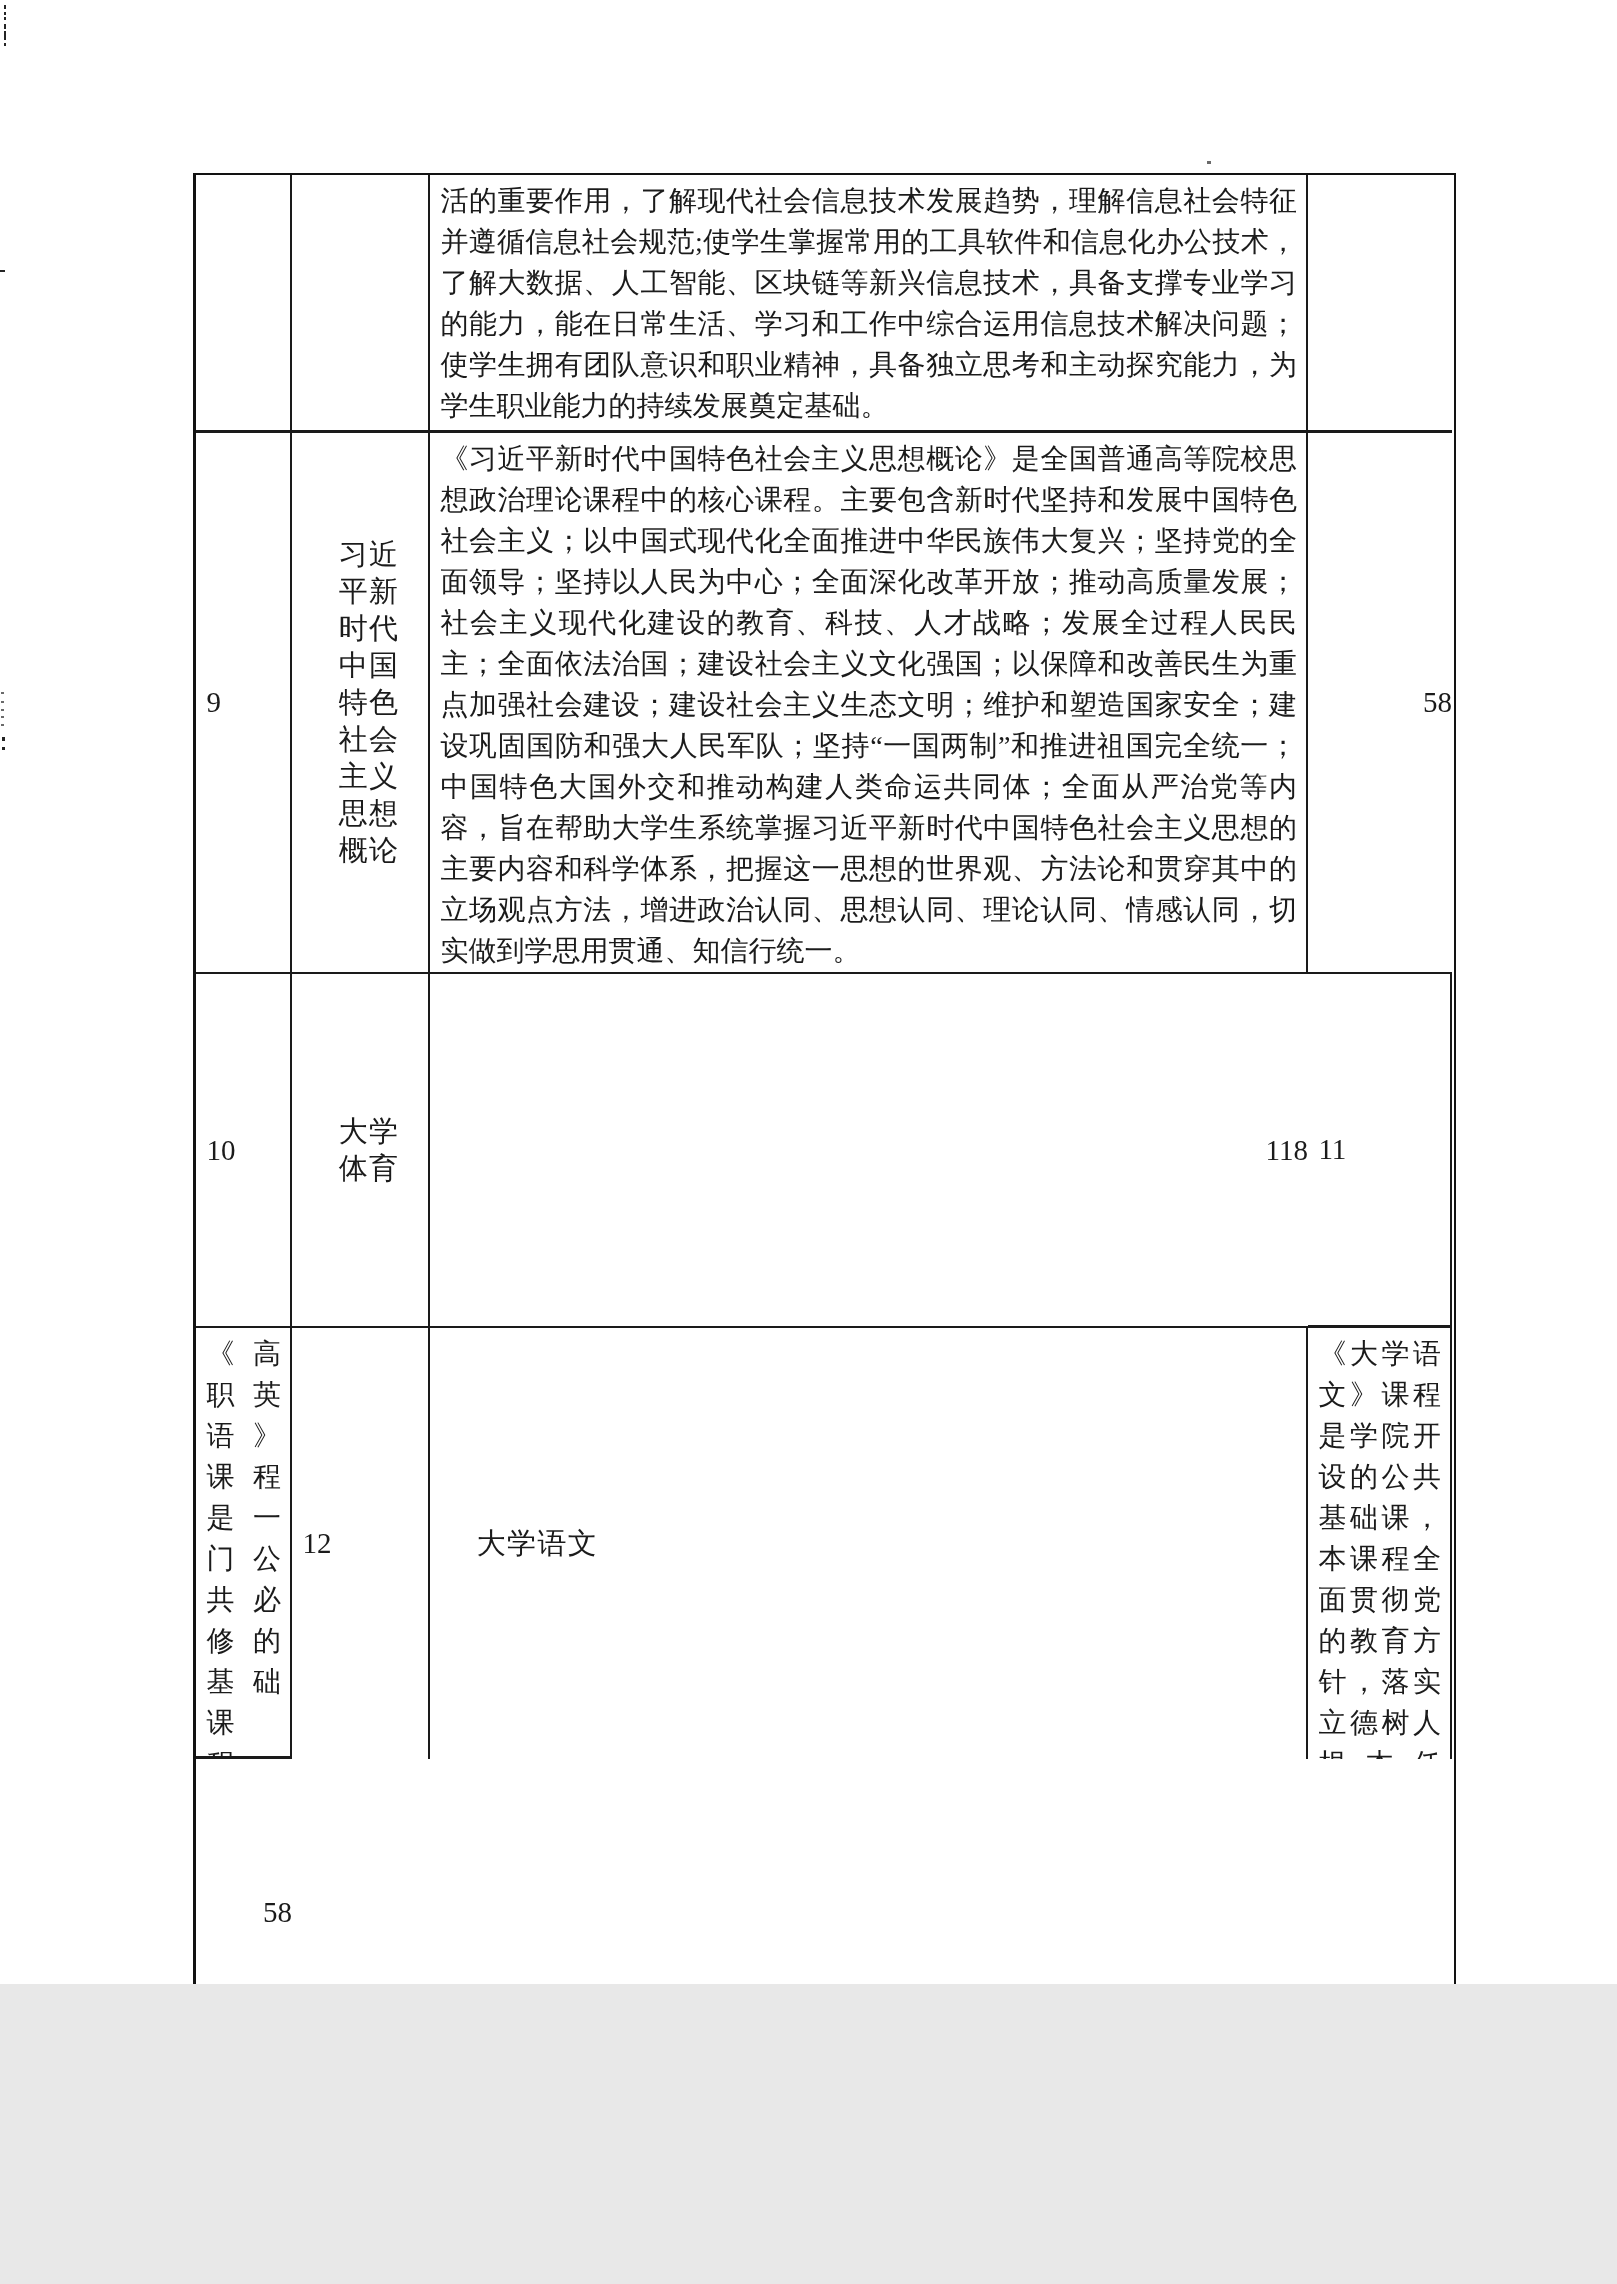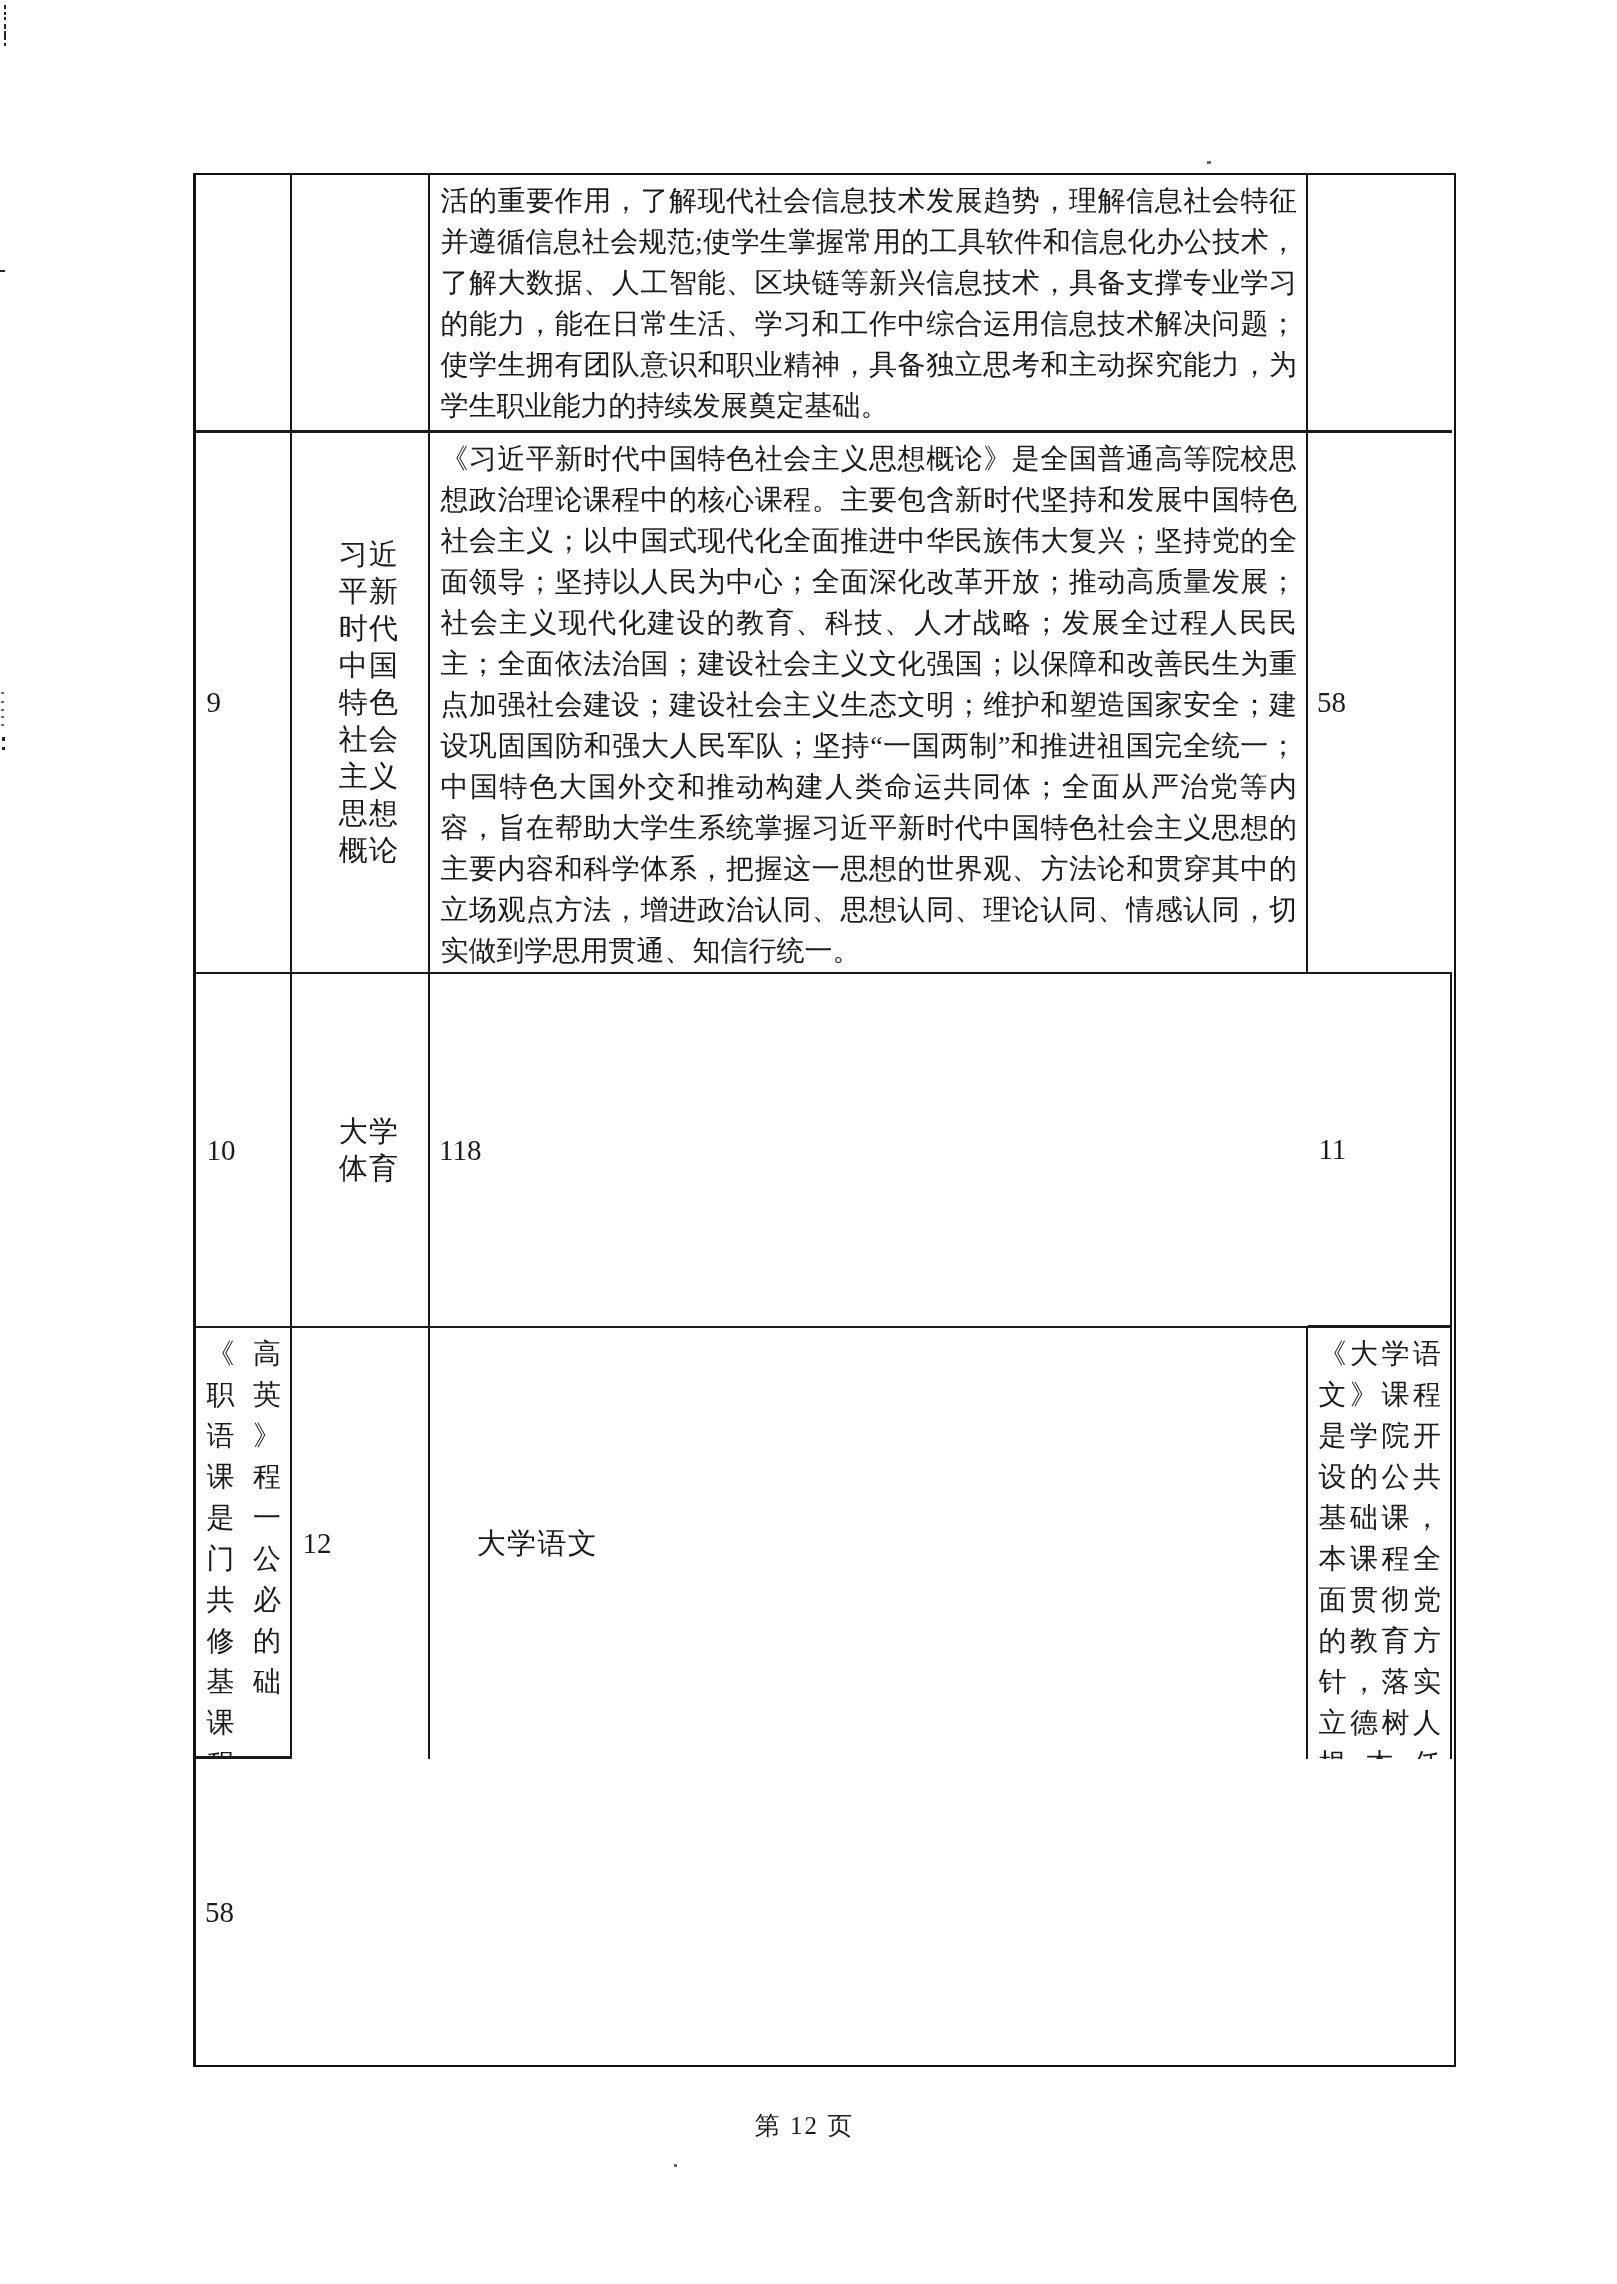--- a/index.html
+++ b/index.html
@@ -1,18 +1,18 @@
 <!DOCTYPE html>
 <html style="font-size:10.4px"><head>
 <meta charset="utf-8">
 <style>
   html,body{margin:0;padding:0;background:#e8e8e8;}
   .page{
     position:relative;
-    width:1618px;height:2284px;
+    width:1618px;height:1984px;
     background:#ffffff;
     font-family:"Liberation Serif","DejaVu Serif",serif;
     color:#1b1b1b;
     overflow:hidden;
   }
   .course-table{
     position:absolute;
     left:193px;top:173px;
     width:1263px;height:1894px;
     box-sizing:border-box;
@@ -23,21 +23,21 @@
     grid-template-rows:258px 541px 354px 431px 306px;
     background:#fff;
   }
   .cell{
     box-sizing:border-box;
     border-right:2px solid #1a1a1a;
     border-bottom:2px solid #1a1a1a;
     overflow:hidden;
     background:#fff;
   }
-  .last-col{border-right:none;}
+  .last-col{border-right:none;justify-content:flex-end;}
   .last-row{border-bottom:none;}
   .heavy{border-bottom-width:3.3px;}
   .c-no{
     display:flex;align-items:center;
     padding-left:10.4px;
     font-size:29px;
   }
   .c-name{
     display:flex;align-items:center;
   }

